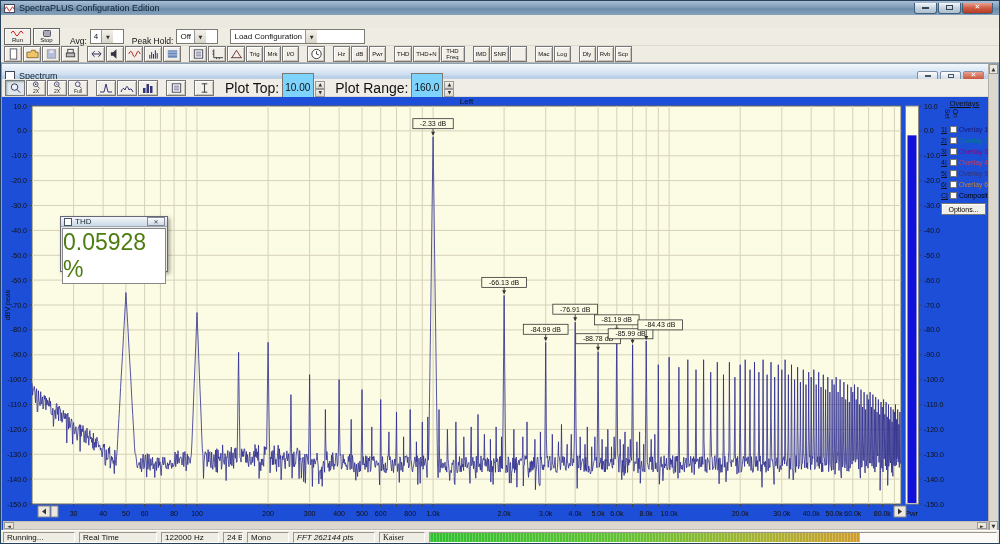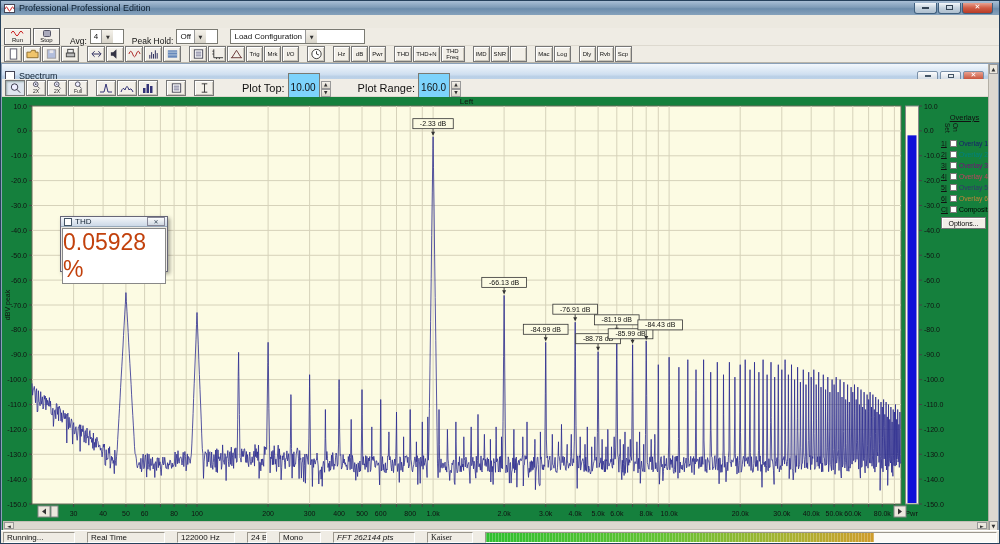--- a/index.html
+++ b/index.html
@@ -63,30 +63,30 @@
   .swc .glyph-min{width:6px;height:2px;background:#456;}
   .swc .glyph-max{width:6px;height:4px;border:1px solid #456;}
   .swc .glyph-x{color:#fff;font-size:7px;line-height:7px;font-family:"DejaVu Sans",sans-serif;}
   .spec-toolbar{position:absolute;top:15px;left:0;right:10px;height:18px;background:#f0ede6;
     border-bottom:1px solid #ddd9cf;display:flex;align-items:center;padding-left:3px;}
   .sbi{width:20px;height:16px;border:1px solid #777;background:#f2efe8;margin-right:1px;padding:0;
     box-shadow:inset 1px 1px 0 #fff, inset -1px -1px 0 #c9c5ba;
     display:flex;flex-direction:column;align-items:center;justify-content:center;}
   .sbi.active{background:#dfe6ef;box-shadow:inset 1px 1px 2px #9aa;}
   .sbi .sub{font-size:5px;line-height:5px;color:#222;}
-  .st-label{font-size:11px;color:#111;margin:0 3px 0 27px;}
+  .st-label{font-size:14px;color:#111;margin:0 3px 0 10px;}
   .numfield{width:32px;height:30px;border:1px solid #7a7a72;font-size:10px;padding:0 2px;
     font-family:"Liberation Sans",sans-serif;color:#111;background:#7dd3fc;}
   .spinner{width:10px;height:14px;display:flex;flex-direction:column;margin-left:1px;}
   .spinner i{flex:1;font-style:normal;font-size:4.5px;line-height:6px;text-align:center;
     background:linear-gradient(#f4f1ea,#d9d5ca);border:1px solid #999;color:#333;
     font-family:"DejaVu Sans",sans-serif;}
-  .plot-client{position:absolute;top:33px;left:0;right:0;bottom:0;background:#15803d;}
-  
-  .overlays{position:absolute;top:49px;right:10px;width:47px;font-size:7px;color:#111;}
+  .plot-client{position:absolute;top:33px;left:0;right:0;bottom:0;background:#1d4ed8;}
+  
+  .overlays{position:absolute;top:35px;right:10px;width:47px;font-size:7px;color:#111;}
   .ov-title{display:block;text-align:center;text-decoration:underline;font-size:7.5px;margin-bottom:1px;}
   .ov-heads{display:flex;height:15px;margin-left:2px;}
   .ov-heads span{writing-mode:vertical-rl;font-size:6.5px;width:8px;}
   .ov-row{display:flex;align-items:center;height:11px;}
   .ov-num{width:9px;text-decoration:underline;font-size:7px;}
   .ov-chk{width:7px;height:7px;border:1px solid #777;background:#fff;margin-right:2px;flex:none;}
   .ov-label{font-size:6.8px;white-space:nowrap;}
   .ov-options{margin-top:2px;width:45px;height:12px;font-size:7px;border:1px solid #777;
     background:#f2efe8;box-shadow:inset 1px 1px 0 #fff;padding:0;}
   
@@ -99,27 +99,27 @@
   
   .thdwin{position:absolute;left:58px;top:152px;width:108px;height:56px;background:#ece9e2;
     border:1px solid #667;box-shadow:2px 2px 4px rgba(0,0,0,.35);display:flex;flex-direction:column;}
   .thd-title{height:13px;background:linear-gradient(#f4f7fa,#ccd8e7);border-bottom:1px solid #9ab;
     display:flex;align-items:center;font-size:8px;color:#123;}
   .thd-icon{width:8px;height:8px;margin:0 3px;background:#fff;border:1px solid #456;}
   .thd-close{margin-left:auto;margin-right:2px;width:18px;height:9px;border:1px solid #889;
     background:linear-gradient(#fdfdfd,#cfd8e2);font-size:6px;line-height:7px;text-align:center;
     color:#345;font-family:"DejaVu Sans",sans-serif;padding:0;}
   .thd-body{flex:1;margin:1px;background:#fff;border:1px solid #888;display:flex;
-    align-items:center;justify-content:center;font-size:23px;color:#c2410c;}
+    align-items:center;justify-content:center;font-size:23px;color:#4d7c0f;}
   
   .statusbar{position:absolute;bottom:0;left:0;right:0;height:13px;background:#efece4;
     border-top:1px solid #fff;display:flex;align-items:center;padding:1px 2px;}
   .sb-panels{display:flex;height:11px;}
   .sb-panel{height:11px;border:1px solid;border-color:#9a968c #fff #fff #9a968c;
-    font-size:8px;color:#111;padding:0 3px;margin-right:12px;white-space:nowrap;overflow:hidden;line-height:10px;}
+    font-size:8px;color:#111;padding:0 3px;margin-right:4px;white-space:nowrap;overflow:hidden;line-height:10px;}
   .sb-panel:nth-child(1){width:72px;}
   .sb-panel:nth-child(2){width:78px;}
   .sb-panel:nth-child(3){width:58px;}
   .sb-panel:nth-child(4){width:20px;}
   .sb-panel:nth-child(5){width:42px;}
   .sb-panel:nth-child(6){width:82px;font-style:italic;}
   .sb-panel:nth-child(7){width:46px;font-family:Liberation Serif, serif;}
   .progress-channel{flex:1;height:11px;border:1px solid;border-color:#9a968c #fff #fff #9a968c;
     background:#fbfaf6;position:relative;overflow:hidden;}
   .progress-fill{height:100%;width:0;
@@ -131,21 +131,21 @@
 <body>
 
 <div class="app">
 
   <div class="titlebar">
     <span class="appicon">
       <svg width="9" height="7" viewBox="0 0 9 7">
           <path d="M0 4 Q1.5 0 3 4 T6 4 T9 4" stroke="#c22" fill="none" stroke-width="1"></path>
         </svg>
     </span>
-    <span>Professional Professional Edition</span>
+    <span>SpectraPLUS Configuration Edition</span>
     <span class="wc-group">
       <span class="wc">
           <span class="glyph-min"></span>
         </span>
       <span class="wc">
           <span class="glyph-max"></span>
         </span>
       <span class="wc close">
           <span>✕</span>
         </span>

